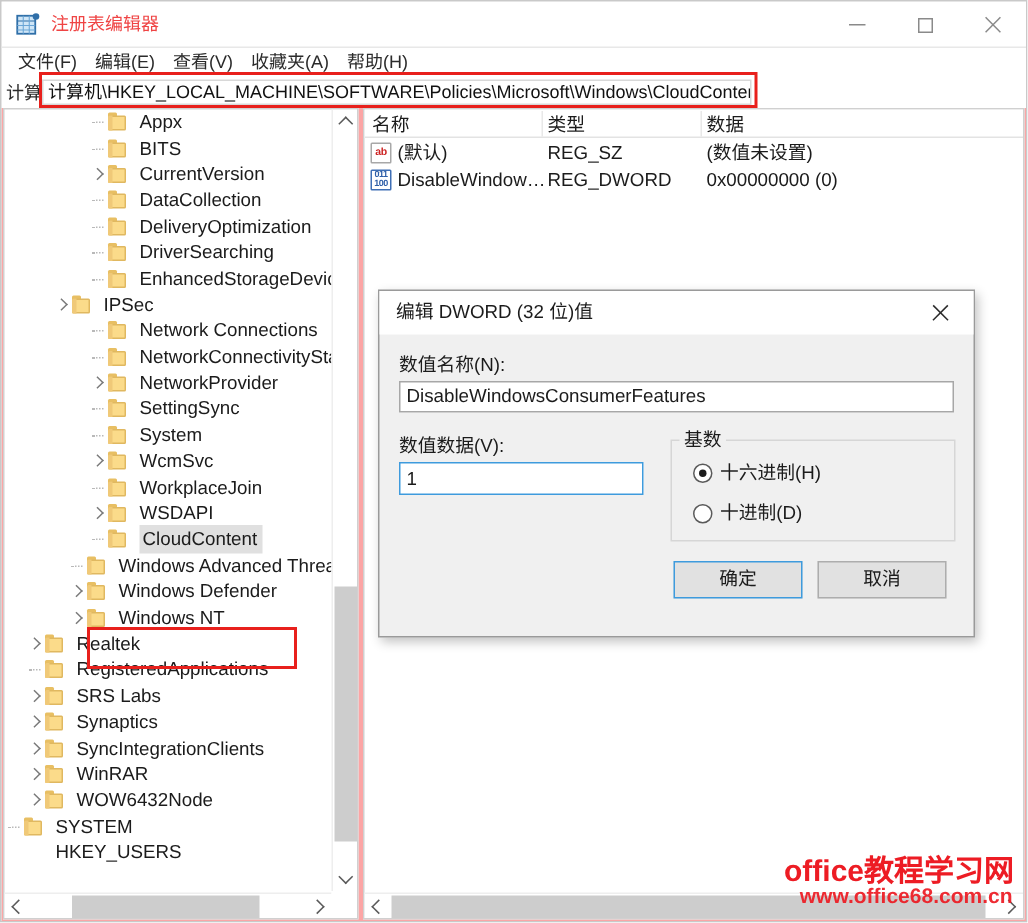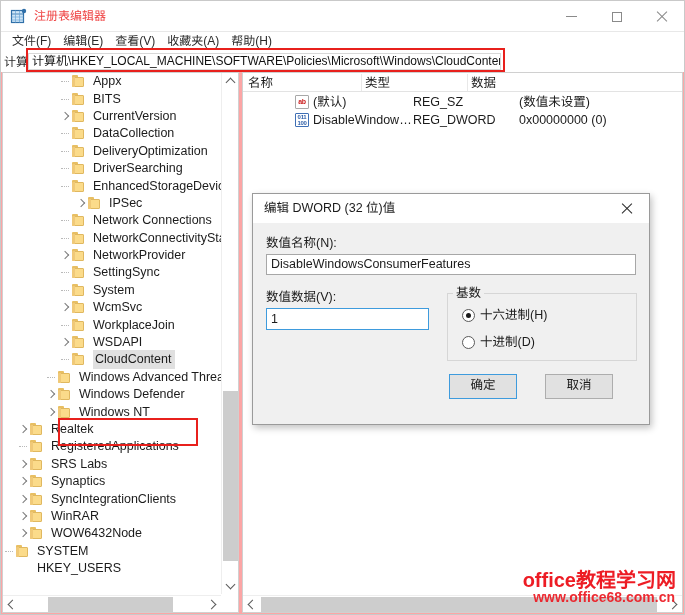--- a/index.html
+++ b/index.html
@@ -344,21 +344,20 @@
   }
   .val-row {
     position: absolute;
     left: 0;
     width: 355px;
     height: 18px;
     font-size: 12.5px;
     color: #1b1b1b;
     line-height: 18px;
     white-space: nowrap;
-    margin-left: 48px;
   }
   .val-row .cell { position: absolute; top: 0; }
   .val-row .cell.name { left: 22px; }
   .val-row .cell.type { left: 122px; }
   .val-row .cell.data { left: 228px; }
 
   .vicon {
     position: absolute;
     left: 4px; top: 2px;
     width: 14px; height: 14px;
@@ -522,31 +521,30 @@
     position: absolute;
     left: 3px; top: 3px;
     width: 5px; height: 5px;
     border-radius: 50%;
     background: #1b1b1b;
   }
 
   .dlg-btn {
     position: absolute;
     top: 180px;
-    width: 68px; height: 25px;
+    width: 86px; height: 25px;
     background: #e1e1e1;
     border: 1px solid #adadad;
     box-sizing: border-box;
     font-size: 12.5px;
     color: #1b1b1b;
     display: flex;
     align-items: center;
     justify-content: center;
     line-height: 23px;
-    font-family: Liberation Mono, monospace;
   }
   .dlg-btn.ok { left: 196px; border: 1px solid #3e9bdd; background: #e1e1e1; }
   .dlg-btn.cancel { left: 292px; }
 
   
   .wm {
     position: absolute;
     z-index: 60;
     pointer-events: none;
     color: #ed1c24;
@@ -685,21 +683,21 @@
             <span class="tw">
               <span class="dashes"></span>
             </span>
             <span class="folder">
               <span class="tab"></span>
               <span class="body"></span>
               <span class="spine"></span>
             </span>
             <span class="tree-label">EnhancedStorageDevices</span>
           </div>
-          <div class="tree-row" style="padding-left: 72px;">
+          <div class="tree-row" style="padding-left: 32px;">
             <span class="tw">
               <span class="chev"></span>
             </span>
             <span class="folder">
               <span class="tab"></span>
               <span class="body"></span>
               <span class="spine"></span>
             </span>
             <span class="tree-label">IPSec</span>
           </div>

